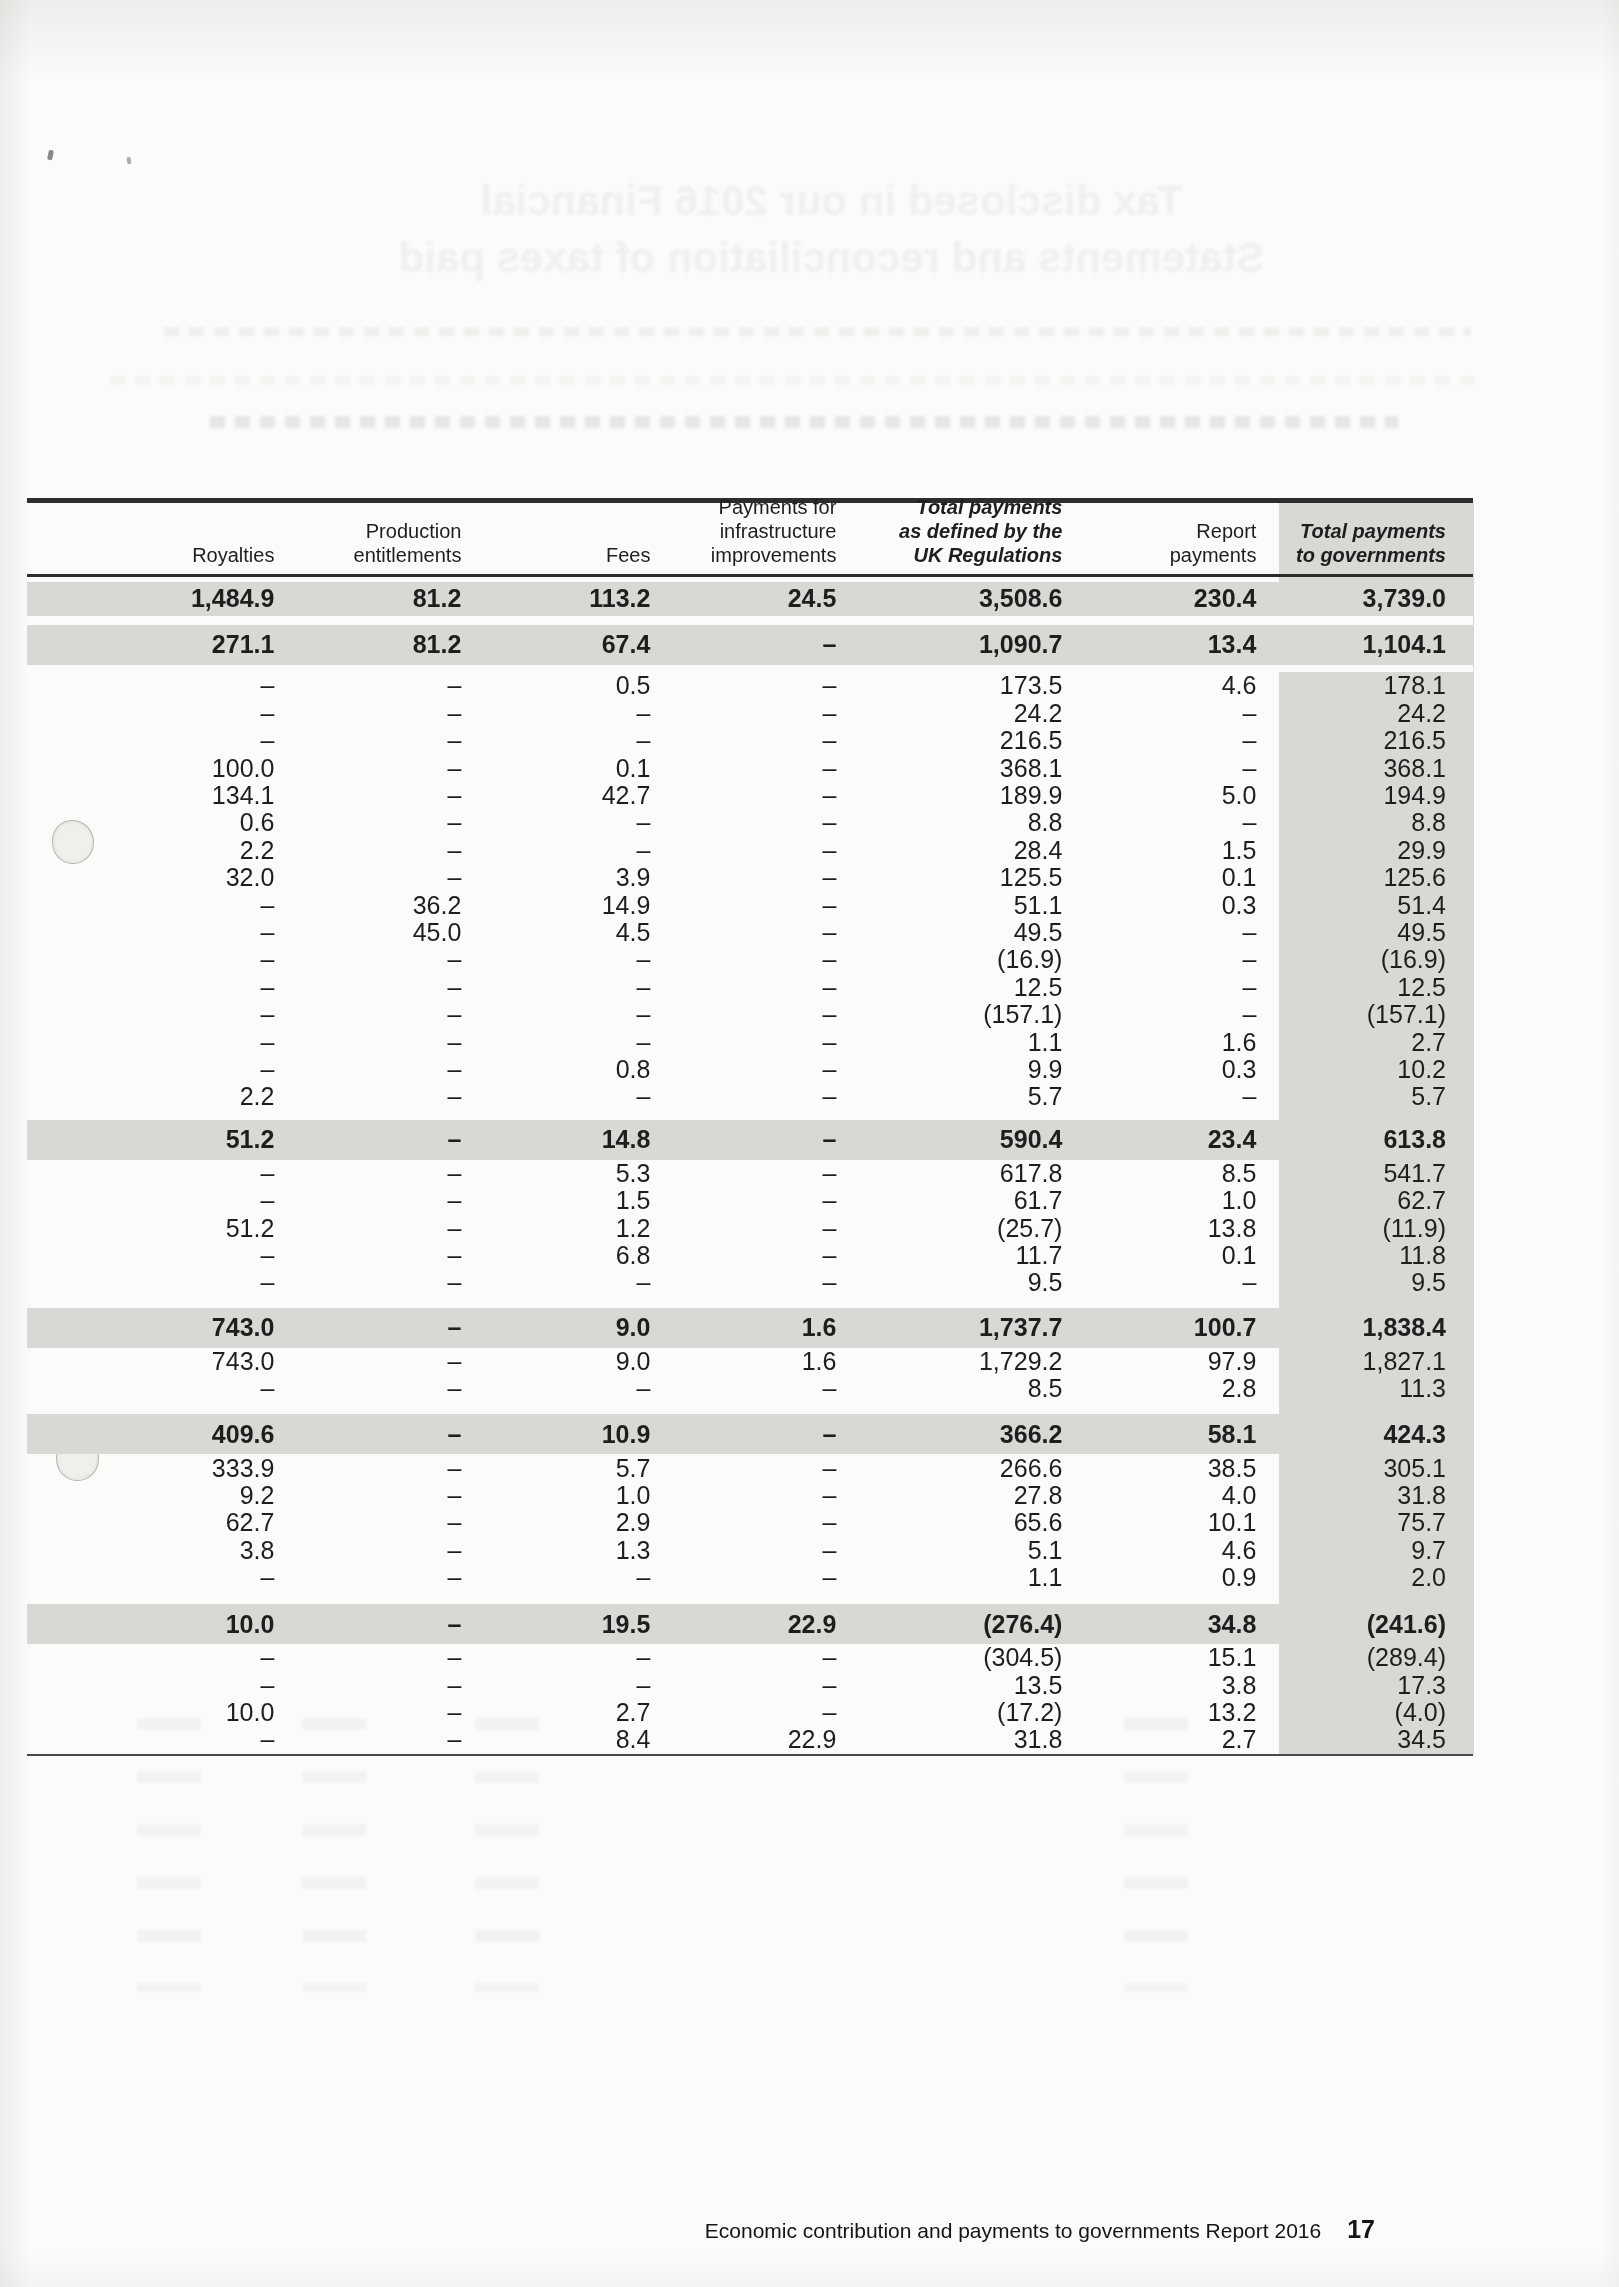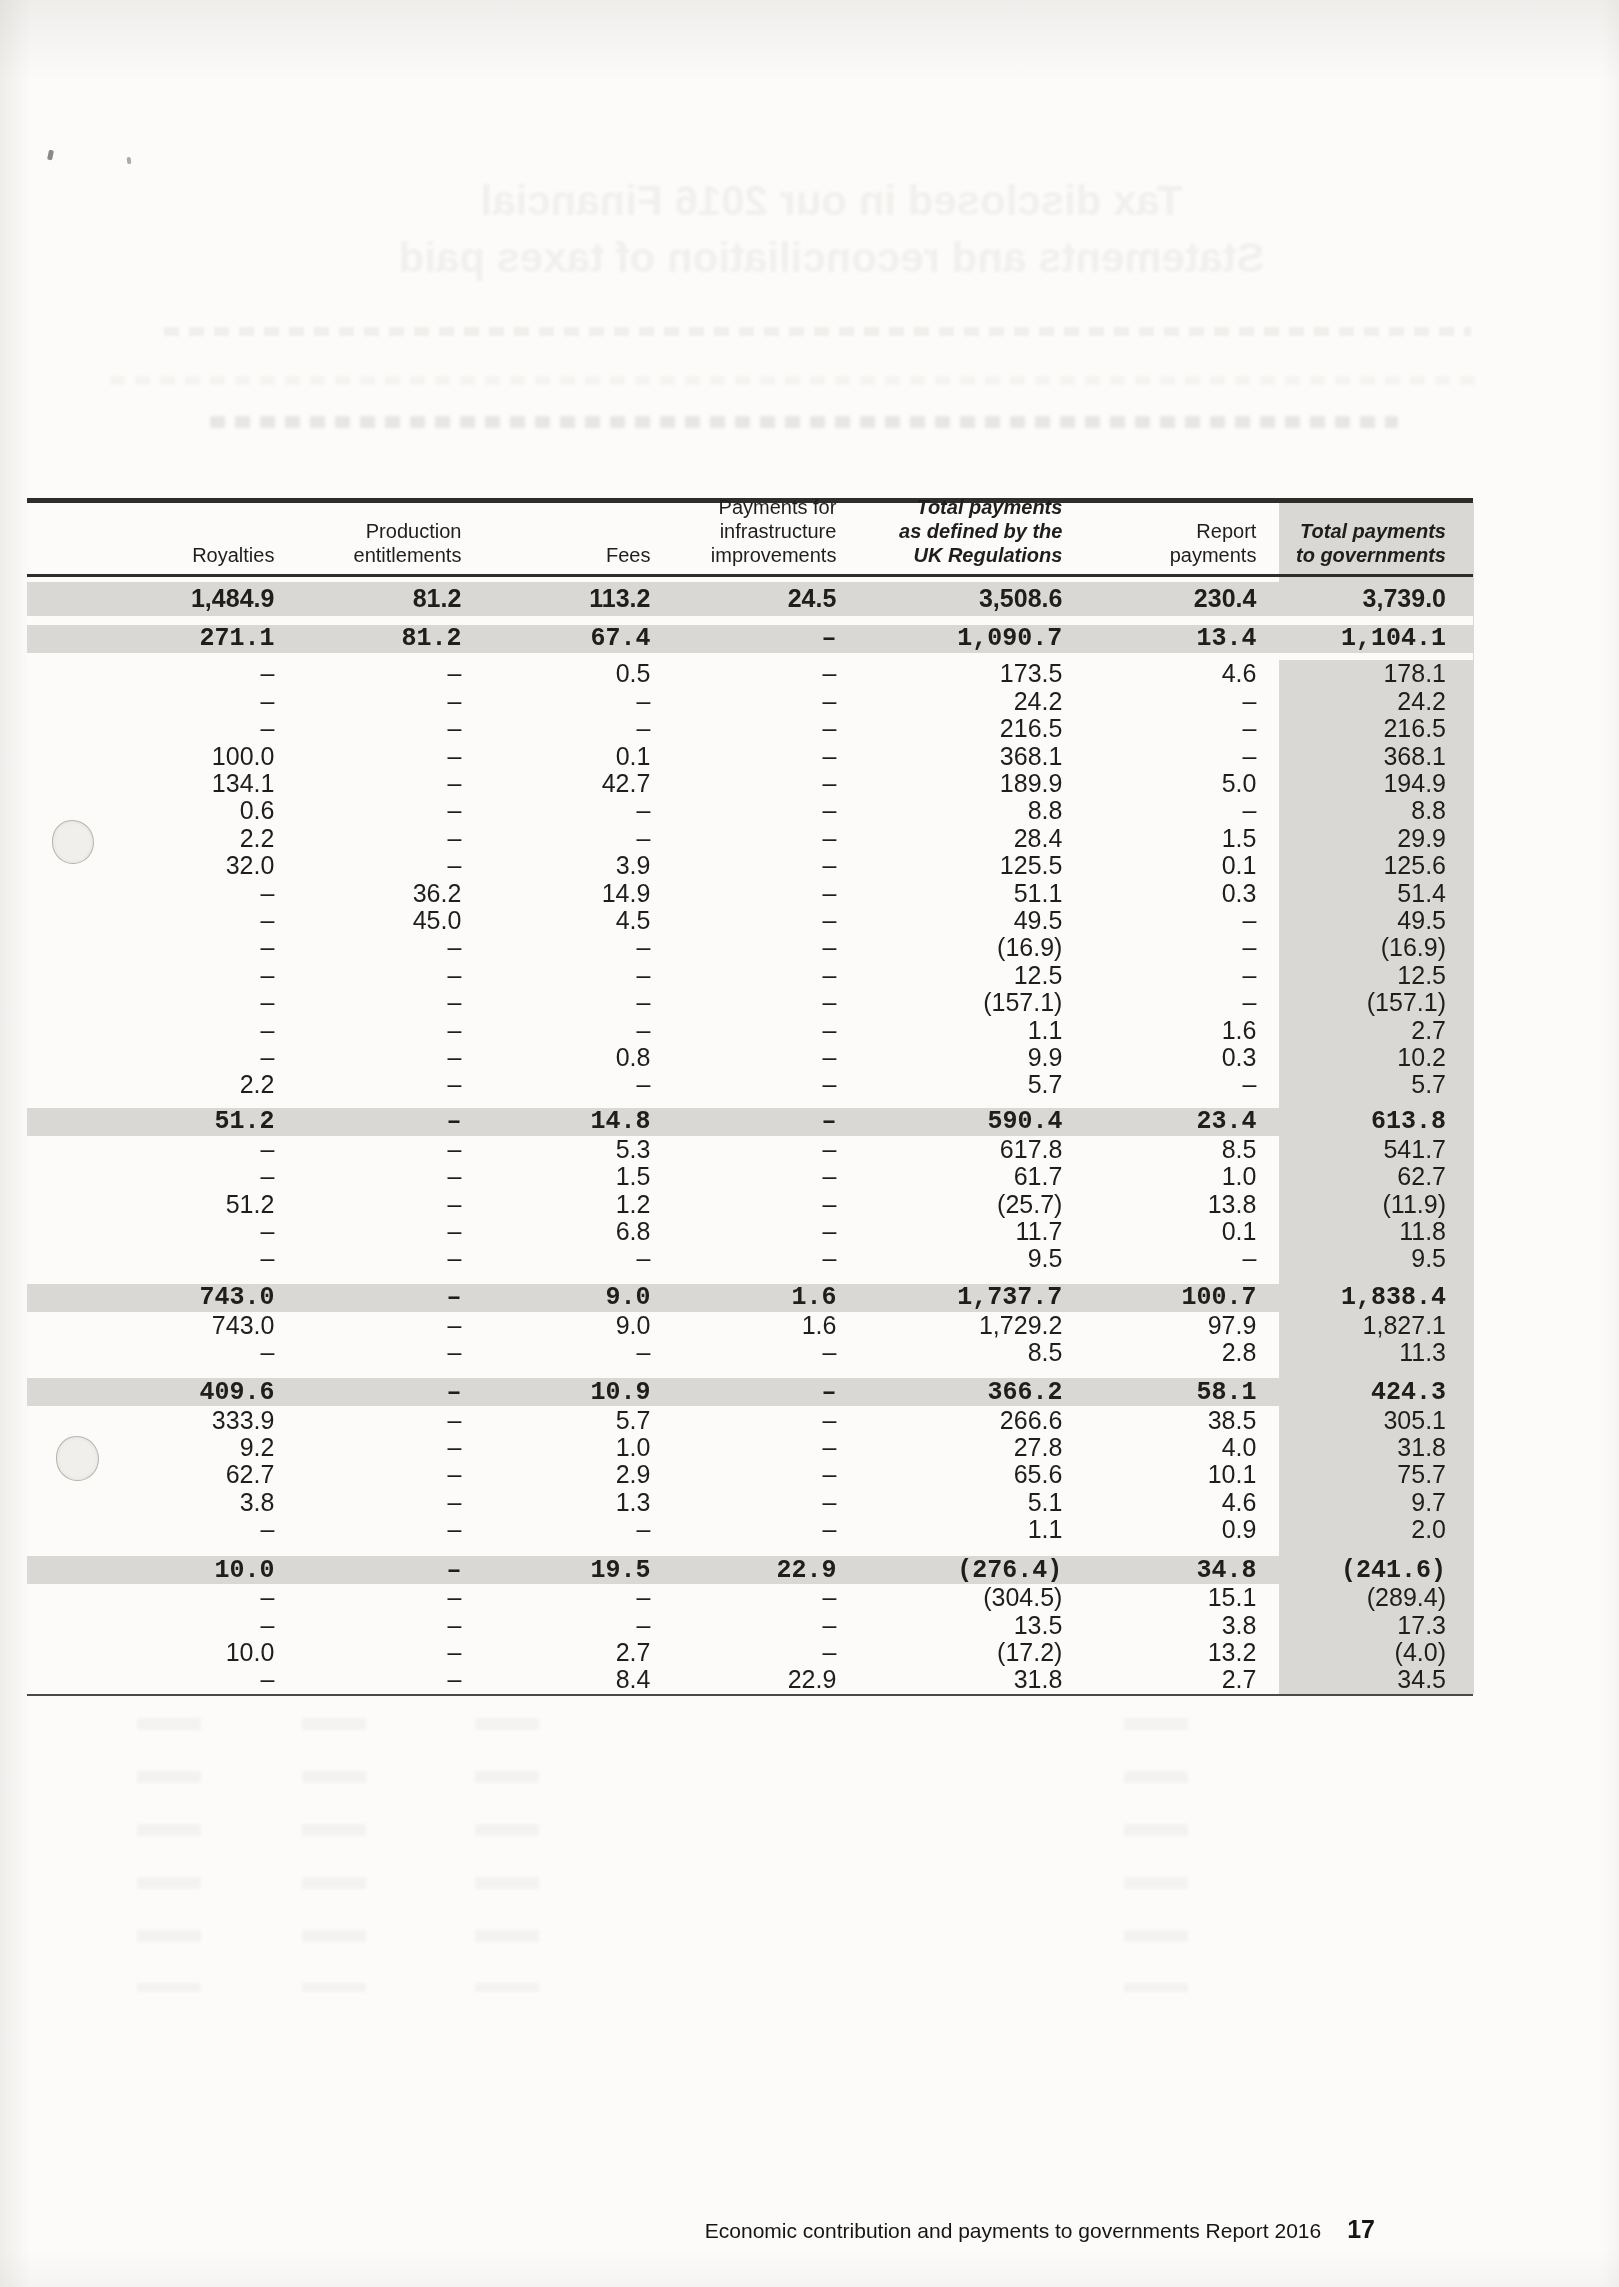--- a/index.html
+++ b/index.html
@@ -66,21 +66,21 @@
   .thead .h{white-space:pre-line;text-align:right;
     font-size:20px;line-height:24px;padding-bottom:6.4px;color:var(--text,#1f1e1c);}
   .thead .h.bold{font-weight:700;font-style:italic;}
 
   .tbody{position:relative;z-index:1;}
   .row{display:flex;align-items:center;position:relative;z-index:1;
     font-size:25px;color:var(--text,#1f1e1c);}
   .row .cell{text-align:right;font-variant-numeric:tabular-nums;}
   .row.normal{height:27.4px;}
   .row.total{height:34px;background:var(--band,#d9d8d5);font-weight:700;}
-  .row.subtotal{height:28px;background:var(--band,#d9d8d5);font-weight:700;font-family:Liberation Mono, monospace;}
+  .row.subtotal{height:40px;background:var(--band,#d9d8d5);font-weight:700;}
   .gap{position:relative;z-index:1;}
   .gap.white{background:#fcfbf9;z-index:1;}
   .gap.g5{height:4.6px;}.gap.g8{height:7.3px;}.gap.g10{height:9.1px;}
   .gap.g12{height:11px;}.gap.g13{height:12px;}.gap.g14{height:12.8px;}
 
   
   .c1{width:247px;}
   .c2{width:187px;}
   .c3{width:189px;}
   .c4{width:186px;}

